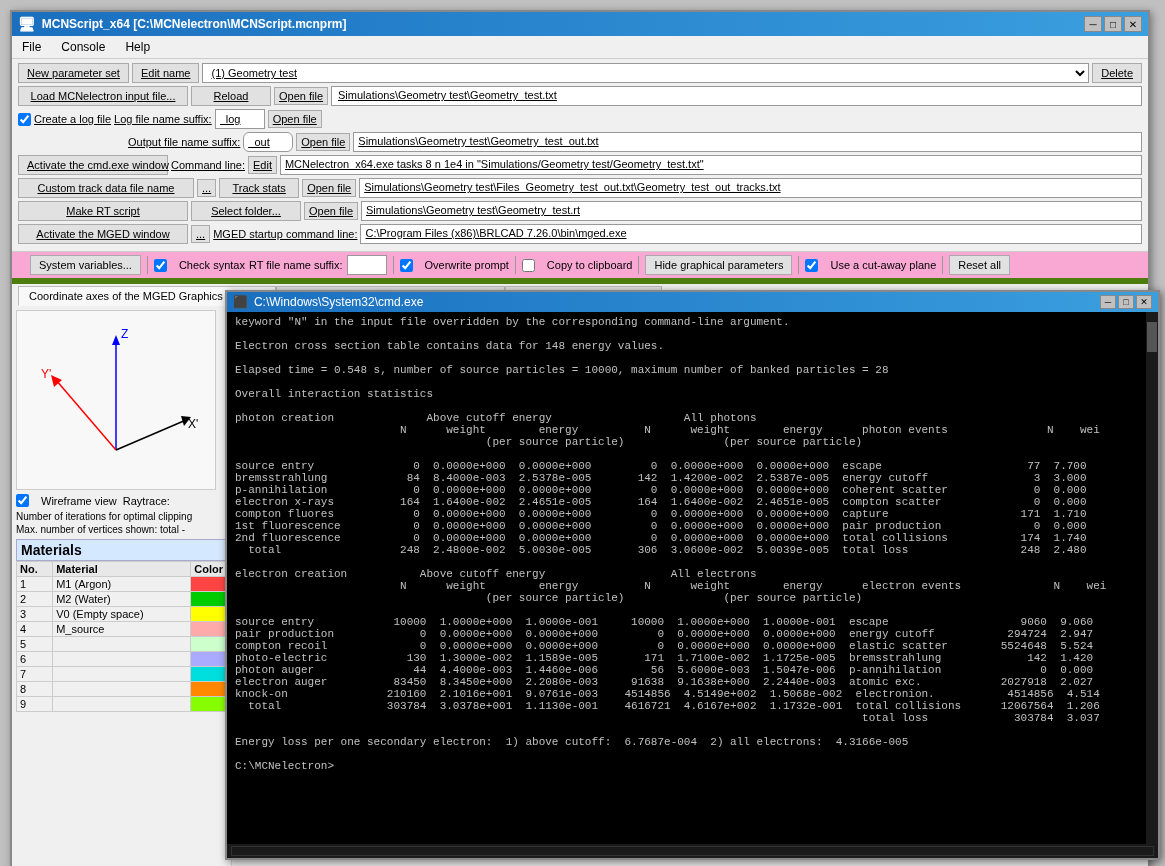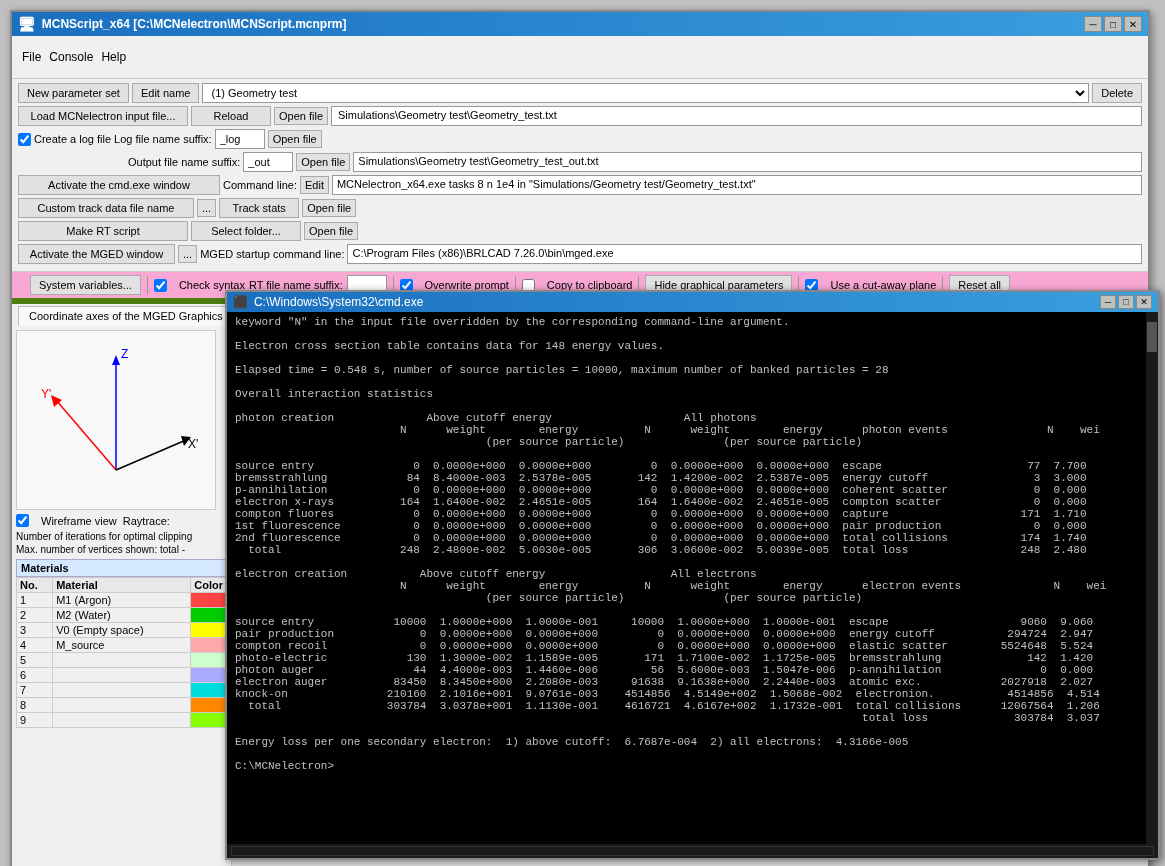--- a/index.html
+++ b/index.html
@@ -33,36 +33,37 @@
       background: #c0c0c0;
       border: 1px solid #888;
       font-size: 10px;
       cursor: pointer;
       display: flex; align-items: center; justify-content: center;
     }
 
     .menu-bar {
       background: #f0f0f0;
       border-bottom: 1px solid #ccc;
-      padding: 12px 6px;
-      display: flex; gap: 0;
+      padding: 2px 6px;
+      display: flex; gap: 12px;
     }
     .menu-item { cursor: pointer; padding: 2px 4px; font-size: 12px; }
 
     .toolbar-area {
       padding: 4px 6px;
       background: #f0f0f0;
       border-bottom: 1px solid #ccc;
     }
 
     .toolbar-row {
       display: flex;
       align-items: center;
       gap: 3px;
       margin-bottom: 3px;
+      text-decoration: underline;
     }
 
     .btn {
       padding: 3px 8px;
       background: #e1e1e1;
       border: 1px solid #aaa;
       cursor: pointer;
       font-size: 11px;
       white-space: nowrap;
     }
@@ -157,21 +158,21 @@
 
     .axis-svg { width: 180px; height: 160px; }
 
     .wireframe-row { display: flex; align-items: center; gap: 6px; margin: 4px 0; }
 
     .materials-section { margin-top: 4px; }
     .materials-header {
       background: #d4e8ff;
       padding: 2px 4px;
       border: 1px solid #aac;
-      font-size: 11px;
+      font-size: 14px;
       font-weight: bold;
     }
     .materials-table { width: 100%; border-collapse: collapse; font-size: 11px; }
     .materials-table th {
       background: #e8e8e8;
       border: 1px solid #ccc;
       padding: 1px 3px;
       text-align: left;
     }
     .materials-table td {
@@ -298,47 +299,49 @@
     <div class="toolbar-row">
       <input type="checkbox" checked="" style="">
       <span class="label">Create a log file</span>
       <span class="label">Log file name suffix:</span>
       <input type="text" class="text-input" style="width: 50px;" value="_log">
       <button class="btn btn-small">Open file</button>
     </div>
 
     <div class="toolbar-row">
       <span class="label" style="margin-left:110px;">Output file name suffix:</span>
-      <input type="text" class="text-input" style="width: 50px;" value="_out">
+      <input type="text" class="text-input" style="width: 50px; border-radius: 6px;" value="_out">
       <button class="btn btn-small">Open file</button>
       <div class="path-display" style="width:480px;">Simulations\Geometry test\Geometry_test_out.txt</div>
     </div>
 
     <div class="toolbar-row">
-      <button class="btn" style="width:202px;">Activate the cmd.exe window</button>
+      <button class="btn" style="width:150px;">Activate the cmd.exe window</button>
       <span class="label">Command line:</span>
       <button class="btn btn-small">Edit</button>
       <div class="path-display" style="width:520px;">MCNelectron_x64.exe tasks 8 n 1e4 in "Simulations/Geometry test/Geometry_test.txt"</div>
     </div>
 
     <div class="toolbar-row">
       <button class="btn" style="width:176px;">Custom track data file name</button>
       <button class="btn btn-small">...</button>
       <button class="btn" style="width:80px;">Track stats</button>
       <button class="btn btn-small">Open file</button>
+      <div class="path-display" style="width:480px;">Simulations\Geometry test\Files_Geometry_test_out.txt\Geometry_test_out_tracks.txt</div>
     </div>
 
     <div class="toolbar-row">
       <button class="btn" style="width:170px;">Make RT script</button>
       <button class="btn" style="width:110px;">Select folder...</button>
       <button class="btn btn-small">Open file</button>
-    </div>
-
-    <div class="toolbar-row">
-      <button class="btn" style="width:157px;">Activate the MGED window</button>
+      <div class="path-display" style="width:490px;">Simulations\Geometry test\Geometry_test.rt</div>
+    </div>
+
+    <div class="toolbar-row">
+      <button class="btn" style="width:170px;">Activate the MGED window</button>
       <button class="btn btn-small">...</button>
       <span class="label">MGED startup command line:</span>
       <div class="path-display" style="width:520px;">C:\Program Files (x86)\BRLCAD 7.26.0\bin\mged.exe</div>
     </div>
 
   </div>
 
   <div class="bottom-toolbar">
     <button class="btn">System variables...</button>
     <div class="separator"></div>

